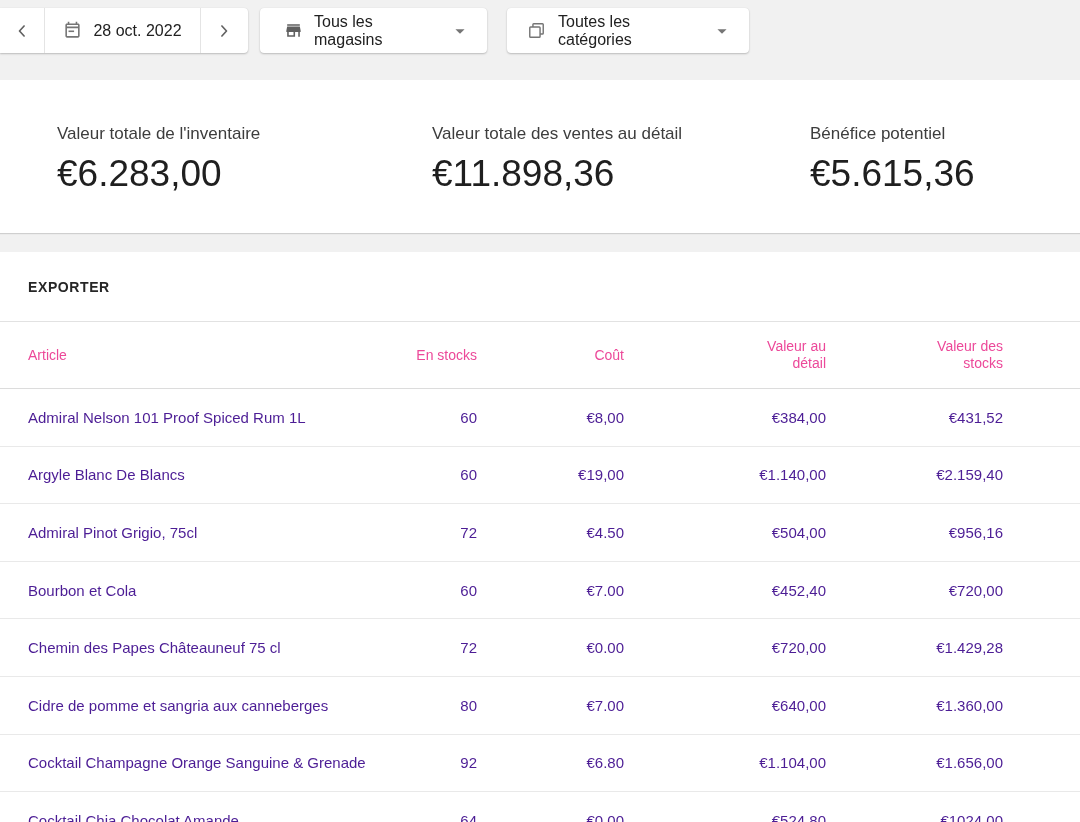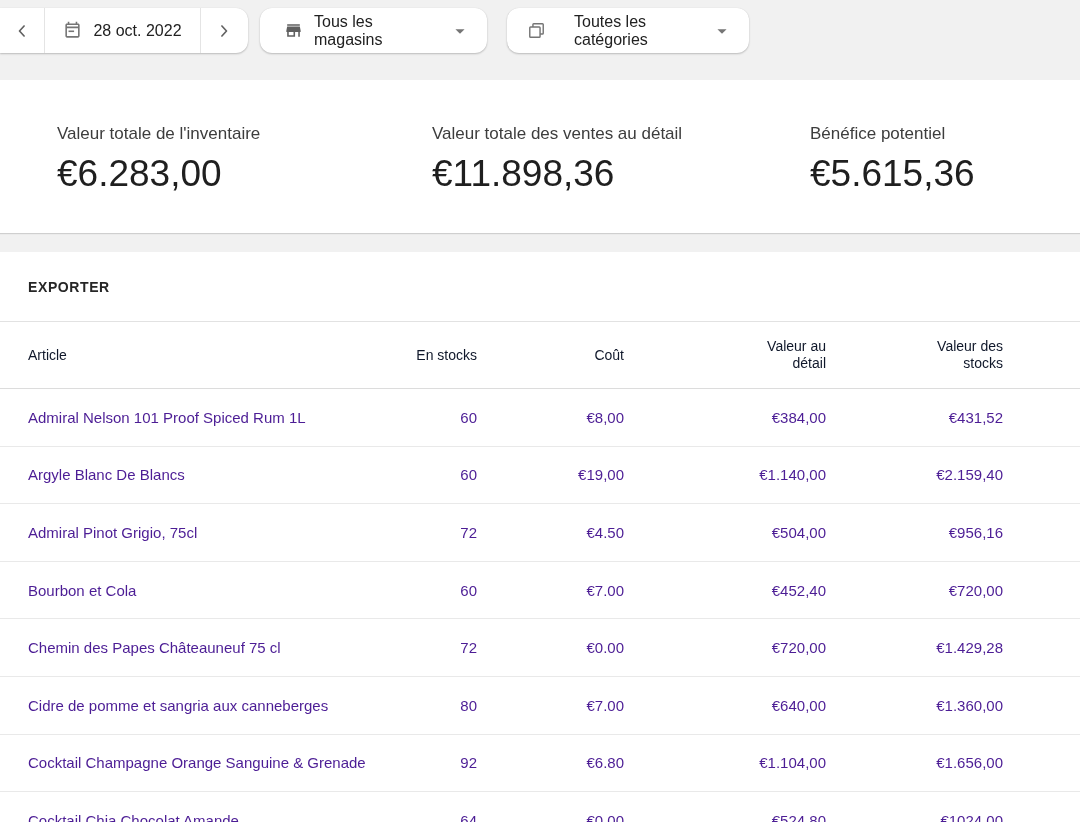--- a/index.html
+++ b/index.html
@@ -7,32 +7,32 @@
   body {
     width:1080px; height:822px; overflow:hidden;
     background:#f1f1f1;
     font-family:"Liberation Sans","DejaVu Sans",sans-serif;
     color:#212121;
   }
   
   .toolbar { position:relative; height:80px; }
   .btn {
     position:absolute; top:8px; height:45px;
-    background:#fff; border-radius:12px;
+    background:#fff; border-radius:4px;
     box-shadow:0 1px 2px rgba(0,0,0,.22), 0 0 1px rgba(0,0,0,.10);
     display:flex; align-items:center; cursor:pointer;
     font-size:16px; color:#212121;
   }
   .seg-group { left:0; width:248px; padding:0; border-top-left-radius:0; border-bottom-left-radius:0; }
   .seg { display:flex; align-items:center; justify-content:center; height:100%; }
   .seg-prev { width:44px; }
   .seg-date { width:157px; border-left:1px solid #e4e4e4; border-right:1px solid #e4e4e4; gap:11px; }
   .seg-next { width:46px; }
   .btn-store { left:260px; width:227px; padding:0 16px 0 24px; gap:11px; }
-  .btn-cat  { left:507px; width:242px; padding:0 16px 0 20px; gap:28px; }
+  .btn-cat  { left:507px; width:242px; padding:0 16px 0 20px; gap:12px; }
   .btn .caret { margin-left:auto; display:flex; }
   .icon { display:flex; align-items:center; justify-content:center; }
   
   .section { background:#fff; box-shadow:0 1px 1px rgba(0,0,0,.14); }
   .summary { height:153px; display:grid; grid-template-columns:1fr 1fr 1fr; }
   .card { padding-top:44px; }
   .card:nth-child(1){ padding-left:57px; }
   .card:nth-child(2){ padding-left:72px; }
   .card:nth-child(3){ padding-left:90px; }
   .card-label { font-size:17px; color:#3d3d3d; line-height:20px; }
@@ -46,21 +46,21 @@
     letter-spacing:.6px; color:#262626;
   }
   .grid-row {
     display:grid;
     grid-template-columns:339px 110px 147px 202px 177px;
     padding:0 77px 0 28px;
     align-items:center;
   }
   .thead {
     height:67px; border-bottom:1px solid #dcdcdc;
-    color:#0f172a; font-size:14px; line-height:17px;
+    color:#ec4899; font-size:14px; line-height:17px;
   }
   .th { text-align:right; }
   .th:first-child { text-align:left; }
   .hwrap { display:inline-block; text-align:right; }
   .w76 { max-width:76px; }
   .w66 { max-width:66px; }
   .trow { height:57.6px; border-bottom:1px solid #e9e9e9; font-size:15px; color:#4c1d95; }
   .td { text-align:right; white-space:nowrap; overflow:hidden; }
   .td:first-child { text-align:left; }
 </style>

